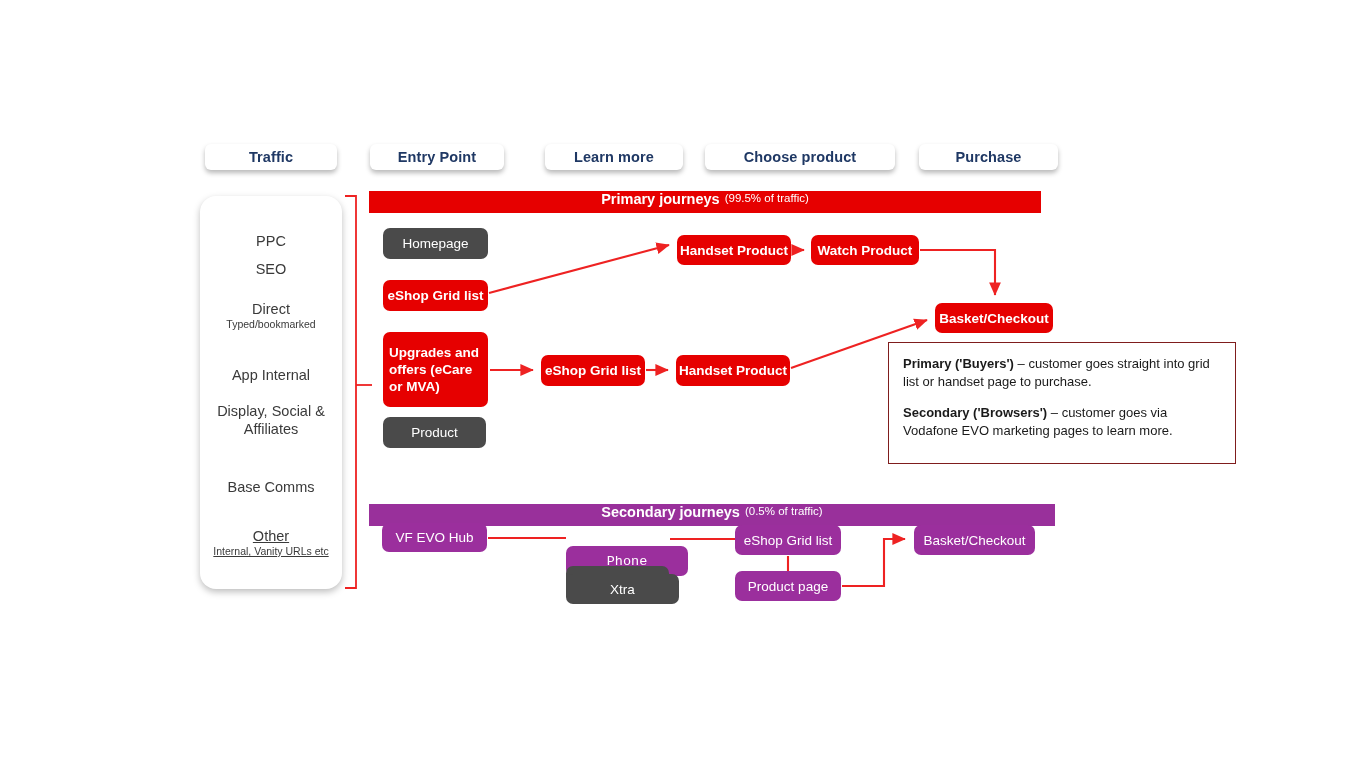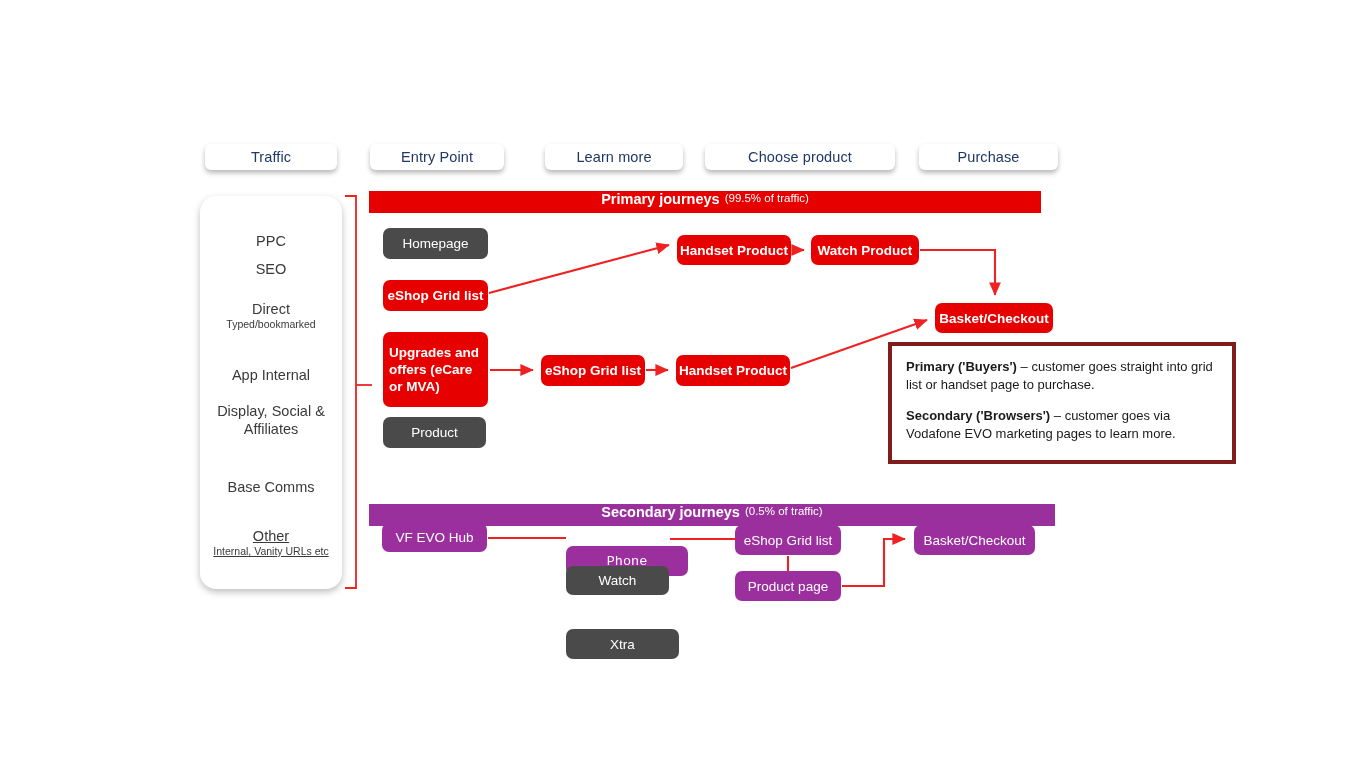--- a/index.html
+++ b/index.html
@@ -25,21 +25,21 @@
   .stage-tab {
     position: absolute;
     height: 26px;
     background: #ffffff;
     border-radius: 6px;
     box-shadow: 0 3px 5px rgba(0,0,0,0.28);
     display: flex;
     align-items: center;
     justify-content: center;
     color: #1f3864;
-    font-weight: normal;
+    font-weight: bold;
     font-size: 14.5px;
     letter-spacing: 0.1px;
     white-space: nowrap;
   }
 
   
   .band {
     position: absolute;
     height: 22px;
     display: flex;
@@ -113,21 +113,21 @@
   .node-grey { background: #4a4a4a; }
 
   
   #note-box {
     position: absolute;
     left: 888px;
     top: 342px;
     width: 348px;
     height: 122px;
     background: #ffffff;
-    border: 4px solid #7f1d1d;
+    border: 1px solid #7f1d1d;
     box-sizing: border-box;
     padding: 12px 14px 0 14px;
   }
   #note-box p {
     margin: 0 0 14px 0;
     font-size: 13px;
     line-height: 17.5px;
     color: #1a1a1a;
   }
   #note-box .lead { font-weight: bold; }
@@ -198,21 +198,21 @@
       <div class="node node-red" style="left: 541px; top: 355px; width: 104px; height: 31px;">eShop Grid list</div>
       <div class="node node-red" style="left: 677px; top: 235px; width: 114px; height: 30px;">Handset Product</div>
       <div class="node node-red" style="left: 811px; top: 235px; width: 108px; height: 30px;">Watch Product</div>
       <div class="node node-red" style="left: 676px; top: 355px; width: 114px; height: 31px;">Handset Product</div>
       <div class="node node-red" style="left: 935px; top: 303px; width: 118px; height: 30px;">Basket/Checkout</div>
     </div>
   <div id="secondary-layer">
       <div class="node node-purple" style="left: 382px; top: 523px; width: 105px; height: 29px;">VF EVO Hub</div>
       <div class="node node-purple" style="left: 566px; top: 546px; width: 122px; height: 30px; font-family: Liberation Mono, monospace;">Phone</div>
       <div class="node node-grey" style="left: 566px; top: 566px; width: 103px; height: 29px;">Watch</div>
-      <div class="node node-grey" style="left: 566px; top: 629px; width: 113px; height: 30px;">Xtra</div>
+      <div class="node node-grey" style="left: 566px; top: 574px; width: 113px; height: 30px;">Xtra</div>
       <div class="node node-purple" style="left: 735px; top: 525px; width: 106px; height: 30px;">eShop Grid list</div>
       <div class="node node-purple" style="left: 735px; top: 571px; width: 106px; height: 30px;">Product page</div>
       <div class="node node-purple" style="left: 914px; top: 525px; width: 121px; height: 30px;">Basket/Checkout</div>
     </div>
 
   <div id="note-box">
     <p><span class="lead">Primary ('Buyers')</span><span> – customer goes straight into grid list or handset page to purchase.</span></p>
     <p><span class="lead">Secondary ('Browsers')</span><span> – customer goes via Vodafone EVO marketing pages to learn more.</span></p>
   </div>
 

